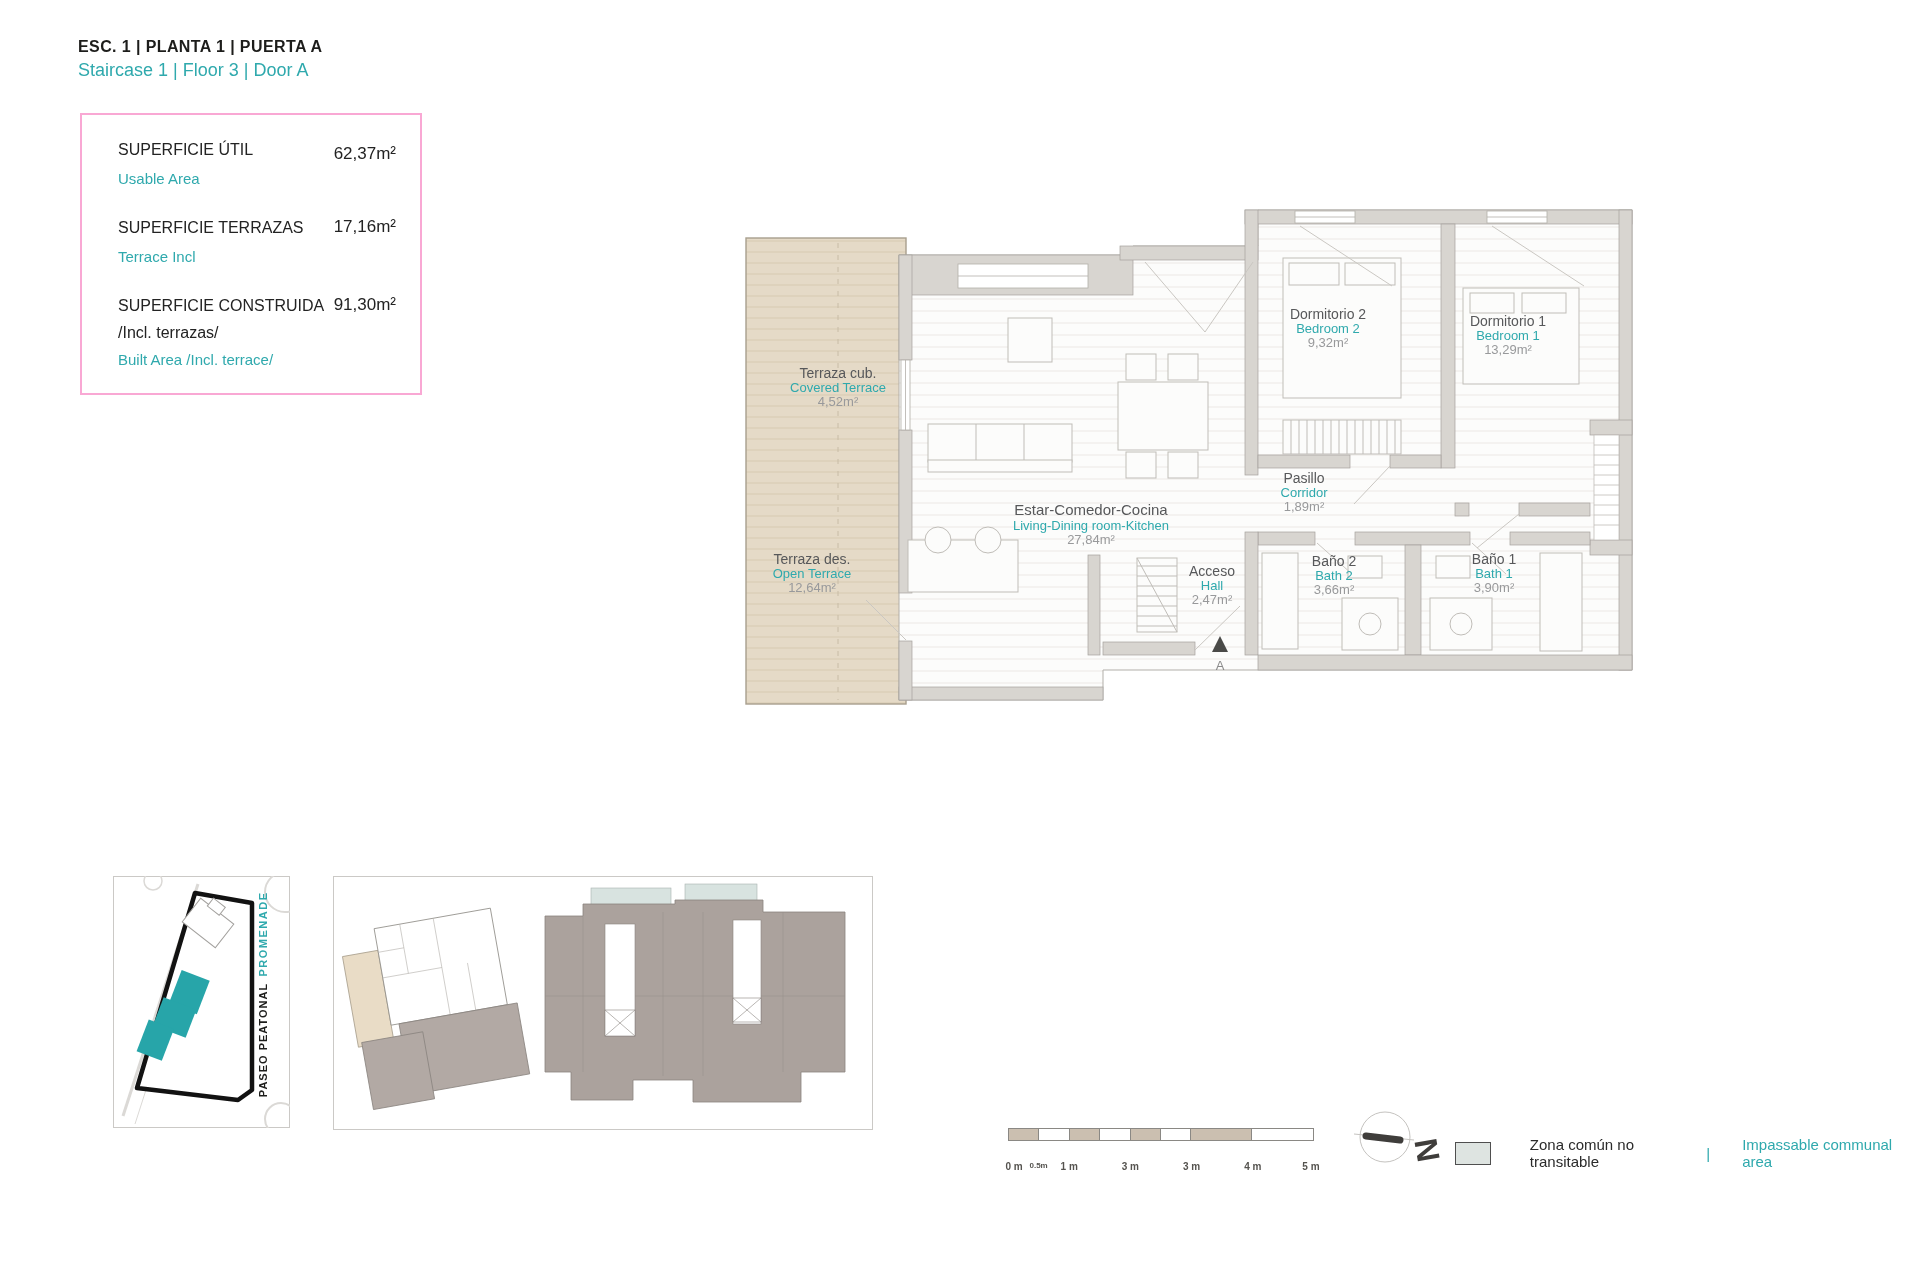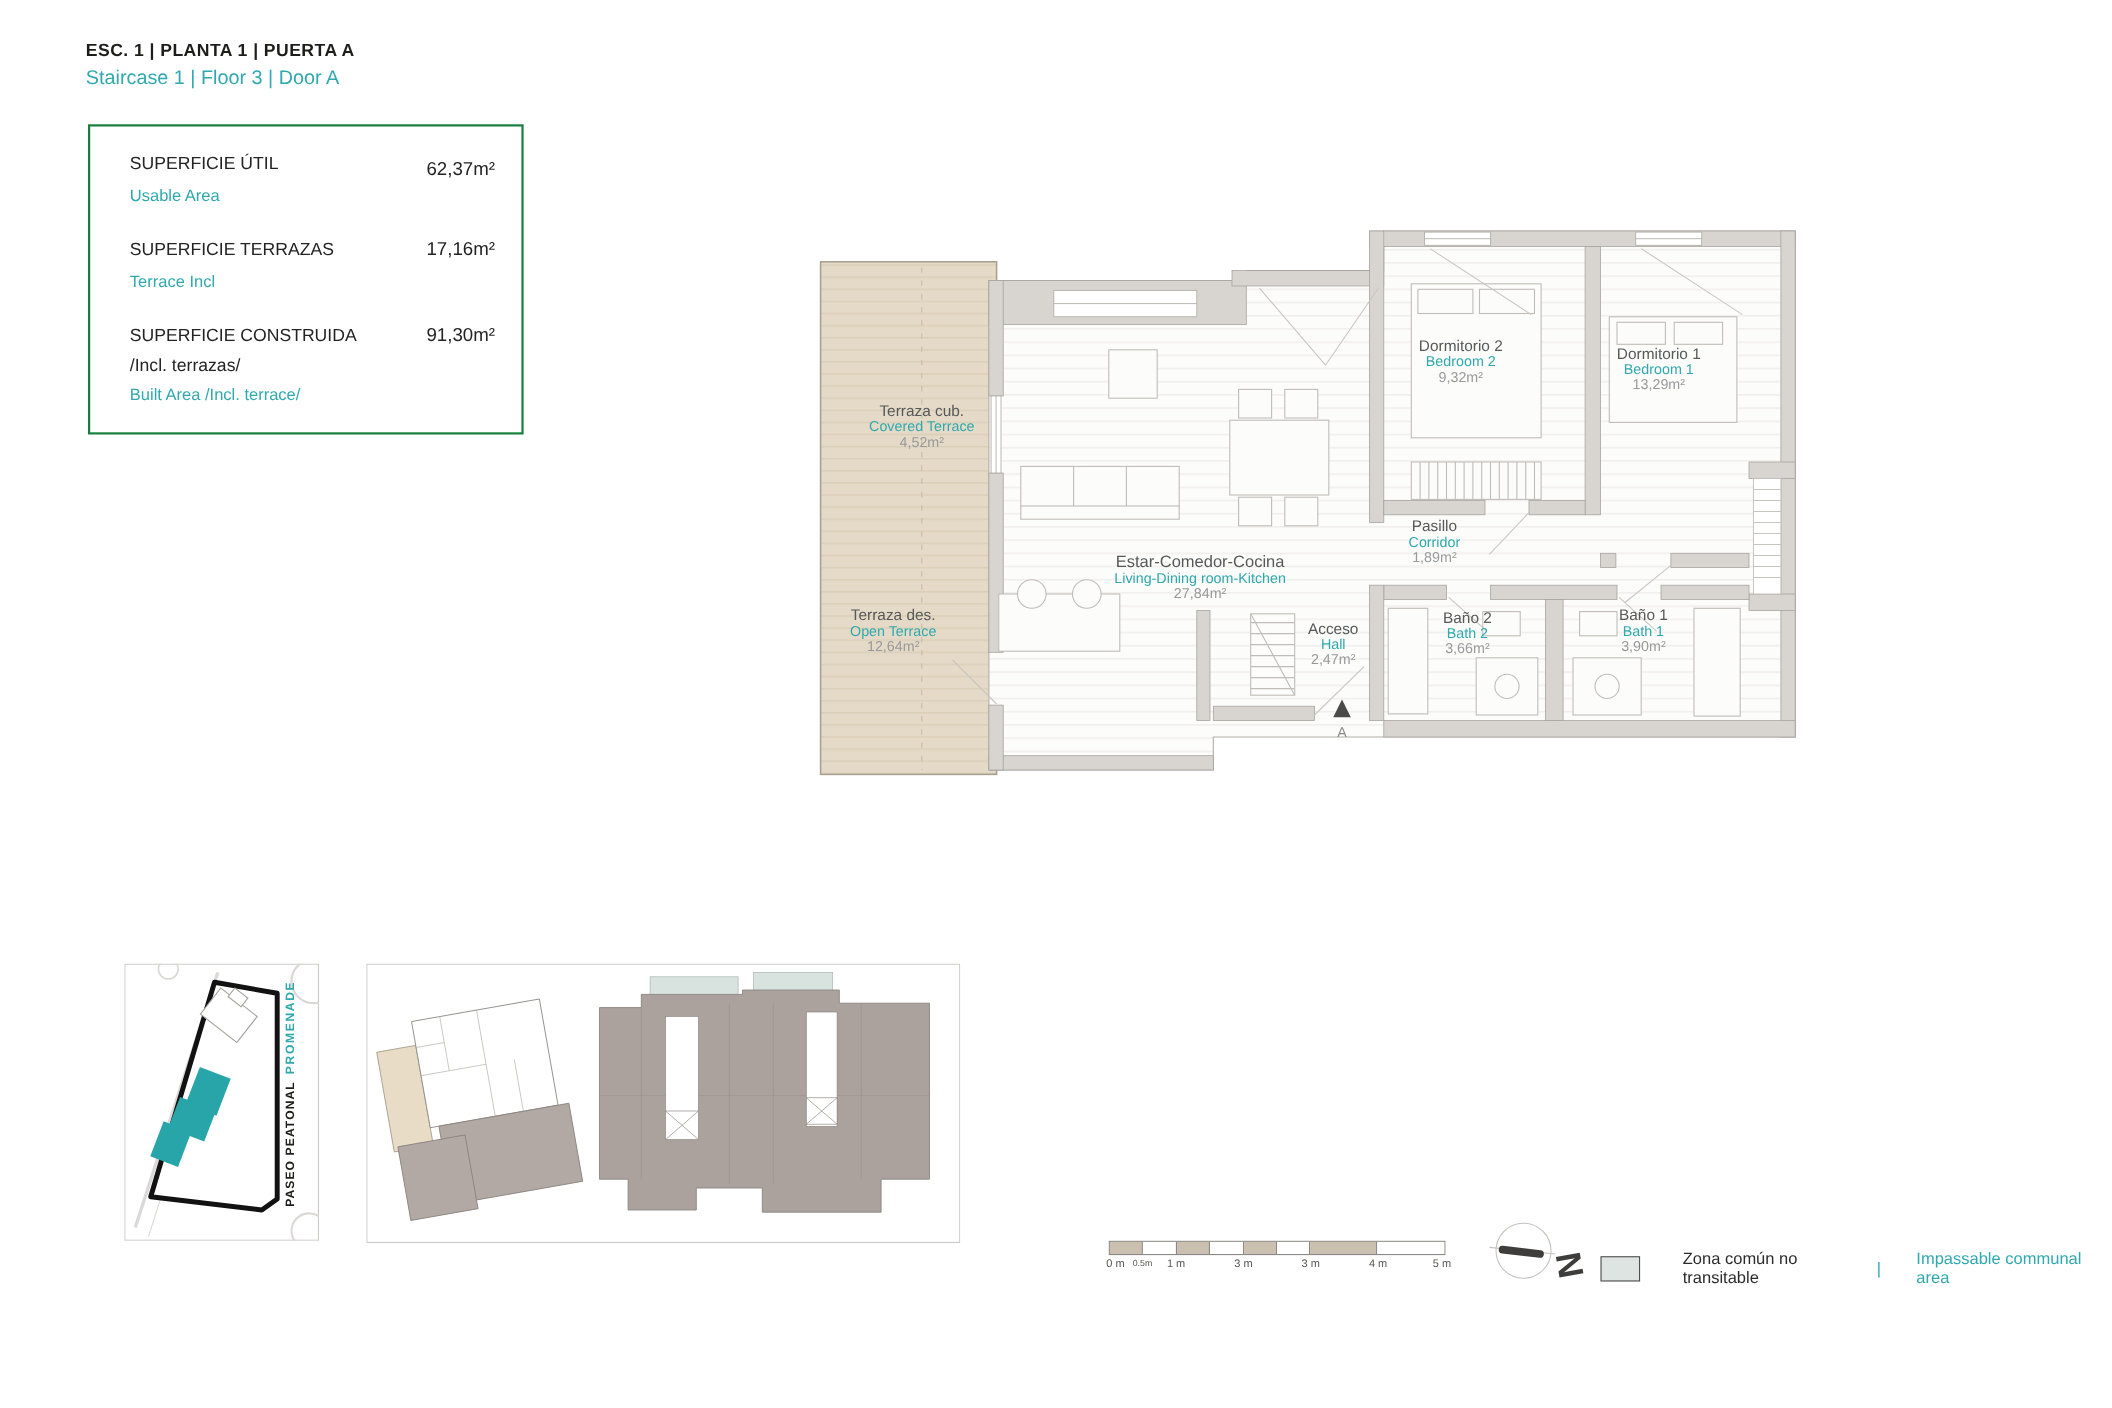--- a/index.html
+++ b/index.html
@@ -5,32 +5,32 @@
   * { margin:0; padding:0; box-sizing:border-box; }
   html,body { width:1920px; height:1280px; background:#ffffff; font-family:"Liberation Sans",sans-serif; position:relative; overflow:hidden; }
   .abs { position:absolute; }
 
   
   #title { left:78px; top:38px; }
   #title .t1 { font-size:16px; font-weight:bold; color:#1d1d1b; letter-spacing:.4px; }
   #title .t2 { font-size:18px; color:#2fa9ad; margin-top:4px; }
 
   
-  #areasbox { left:80px; top:113px; width:396px; height:282px; border:2px solid #15803d; background:#fff; }
+  #areasbox { left:80px; top:113px; width:342px; height:282px; border:2px solid #f9a8d4; background:#fff; }
   #areasbox .lbl { position:absolute; left:36px; font-size:16px; color:#232323; }
   #areasbox .sub { position:absolute; left:36px; font-size:15px; color:#2fa9ad; }
   #areasbox .val { position:absolute; right:24px; font-size:17px; color:#232323; }
 
   
   #scalebar { left:1008px; top:1128px; width:306px; }
   #scalebar .bar { display:flex; height:13px; border:1px solid #8a8884; }
   #scalebar .seg { height:100%; border-right:1px solid #8a8884; }
   #scalebar .seg:last-child { border-right:none; }
   .tan { background:#cbbfb0; } .wht { background:#ffffff; }
-  #scalebar .labels { position:relative; height:14px; margin-top:3px; font-size:10px; color:#55534f; }
+  #scalebar .labels { position:relative; height:14px; margin-top:20px; font-size:10px; color:#55534f;font-weight:bold; }
   #scalebar .labels span { position:absolute; transform:translateX(-50%); white-space:nowrap; }
   #scalebar .labels .sm { font-size:8px;text-align:center; }
 
   
   #legend { left:1455px; top:1136px; display:flex; align-items:center; }
   #legend .swatch { width:37px; height:23px; background:#dee4e1; border:1px solid #4f4f4f; margin-right:12px; }
   #legend .ltxt { font-size:15px; color:#2b2b2b;margin-left:27px; }
   #legend .sep { color:#2fa9ad; margin:0 5px; }
   #legend .len { color:#2fa9ad; }
 

